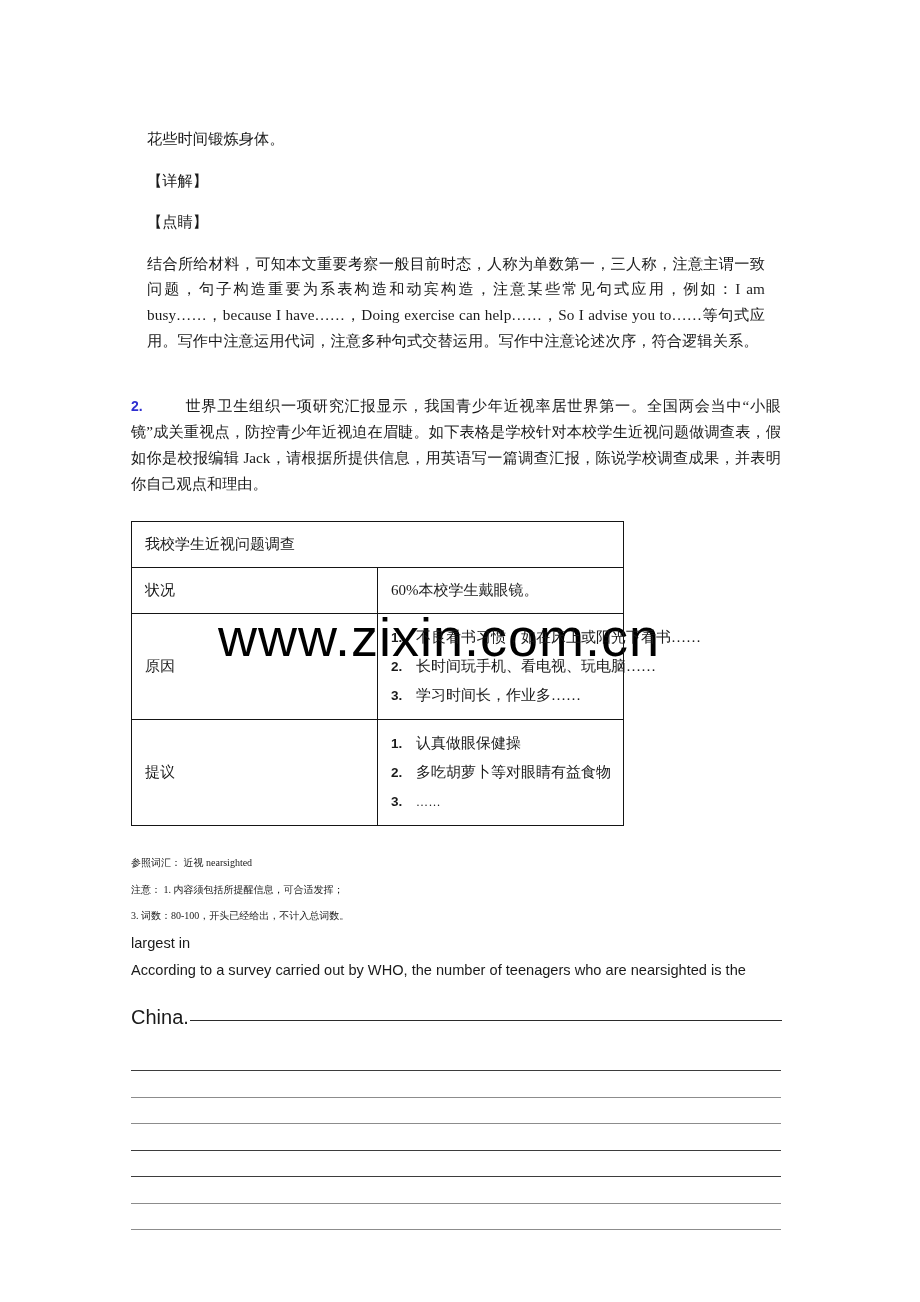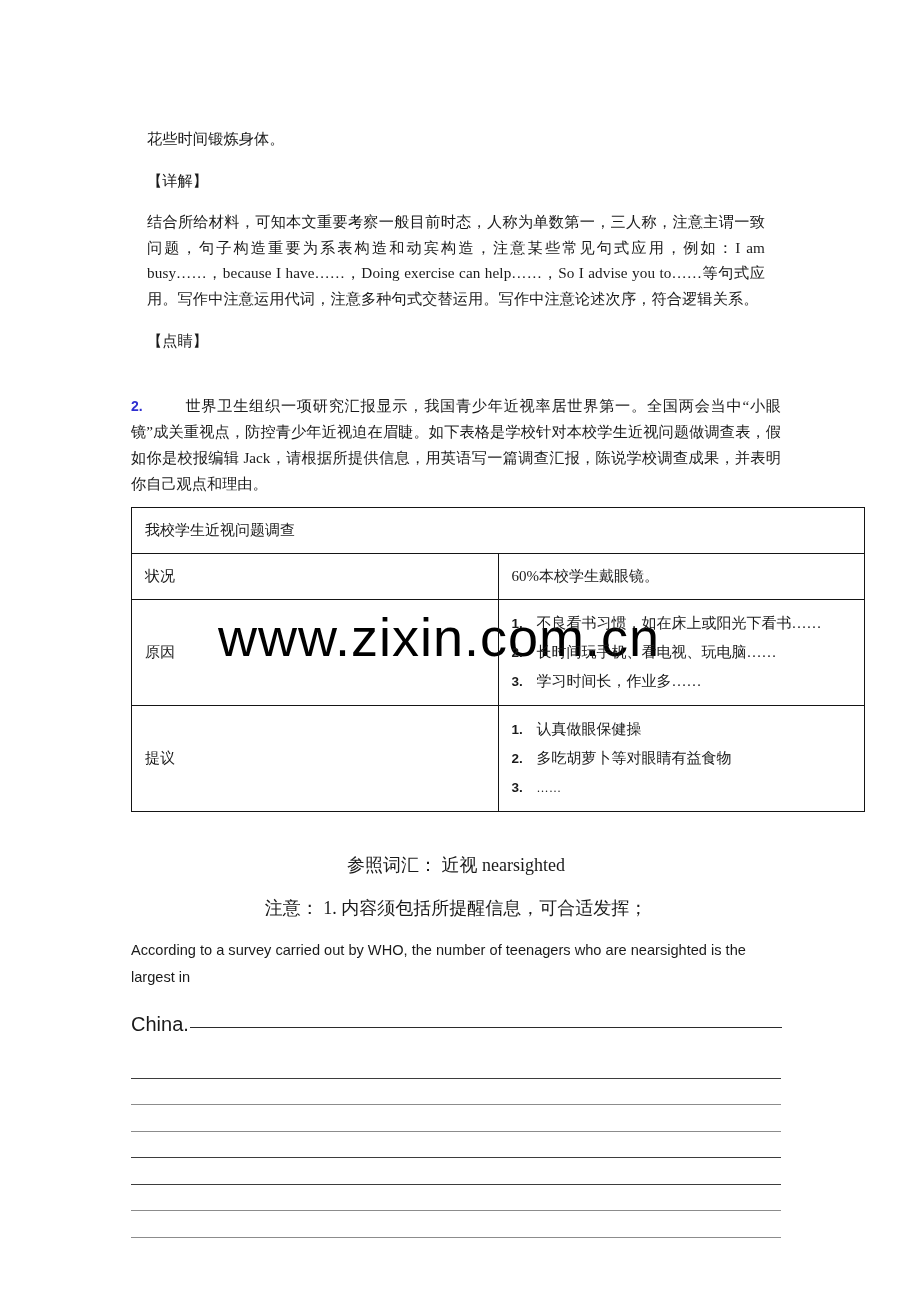--- a/index.html
+++ b/index.html
@@ -54,22 +54,22 @@
     color: #2f2fd0;
     font-family: "Liberation Sans", sans-serif;
     font-weight: 700;
     font-size: 14px;
   }
   .qspace { display: inline-block; width: 42px; }
 
   
   table.survey {
     border-collapse: collapse;
-    width: 734px;
-    margin-top: 10px;
+    width: 493px;
+    margin-top: 24px;
     margin-left: 0px;
     table-layout: fixed;
     position: relative;
     z-index: 2;
     background: transparent;
   }
   table.survey td {
     border: 1.4px solid #151515;
     padding: 9px 12px 9px 13px;
     font-size: 15px;
@@ -94,24 +94,23 @@
     display: inline-block;
     width: 25px;
     font-family: "Liberation Sans", sans-serif;
     font-weight: 700;
     font-size: 13.5px;
   }
   .ellip { font-size: 12px; letter-spacing: 0.5px; }
 
   
   .note {
-    margin: 16px;
-    font-size: 18px;
+    margin: 0;
+    font-size: 10px;
     line-height: 26.5px;
-    text-align: center;
   }
   p.english {
     margin: 0;
     font-family: "Liberation Sans", sans-serif;
     font-size: 14.6px;
     line-height: 27px;
   }
   .answer-line {
     display: block;
     width: 650px;
@@ -164,23 +163,23 @@
 <div class="page">
 
   <div class="watermark">www.zixin.com.cn</div>
 
   <div class="doc-body">
 
     <p class="line">花些时间锻炼身体。</p>
 
     <p class="line">【详解】</p>
 
+    <p class="line">【点睛】</p>
+
     <p class="line">结合所给材料，可知本文重要考察一般目前时态，人称为单数第一，三人称，注意主谓一致问题，句子构造重要为系表构造和动宾构造，注意某些常见句式应用，例如：I am busy……，because I have……，Doing exercise can help……，So I advise you to……等句式应用。写作中注意运用代词，注意多种句式交替运用。写作中注意论述次序，符合逻辑关系。</p>
-
-    <p class="line">【点睛】</p>
 
 
     <div class="blank-gap"></div>
 
     <p class="question"><span class="qnum">2.</span><span class="qspace"></span><span>世界卫生组织一项研究汇报显示，我国青少年近视率居世界第一。全国两会当中“小眼镜”成关重视点，防控青少年近视迫在眉睫。如下表格是学校针对本校学生近视问题做调查表，假如你是校报编辑 Jack，请根据所提供信息，用英语写一篇调查汇报，陈说学校调查成果，并表明你自己观点和理由。</span></p>
 
     <table class="survey">
       <tbody>
         <tr>
           <td class="col-head" colspan="2">我校学生近视问题调查</td>
@@ -209,23 +208,24 @@
             </ol>
           </td>
         </tr>
       </tbody>
     </table>
 
     <div class="blank-gap"></div>
 
     <p class="note">参照词汇： 近视 nearsighted</p>
     <p class="note">注意： 1. 内容须包括所提醒信息，可合适发挥；</p>
-
+    <p class="note">3. 词数：80-100，开头已经给出，不计入总词数。</p>
+
+    <p class="english">largest in</p>
     <p class="english">According to a survey carried out by WHO, the number of teenagers who are nearsighted is the</p>
-    <p class="english">largest in</p>
     <p class="china-line"><span>China.</span><span class="china-rule"></span></p>
 
     <span class="answer-line"></span>
     <span class="answer-line soft"></span>
     <span class="answer-line soft"></span>
     <span class="answer-line"></span>
     <span class="answer-line"></span>
     <span class="answer-line soft"></span>
     <span class="answer-line soft"></span>
 

